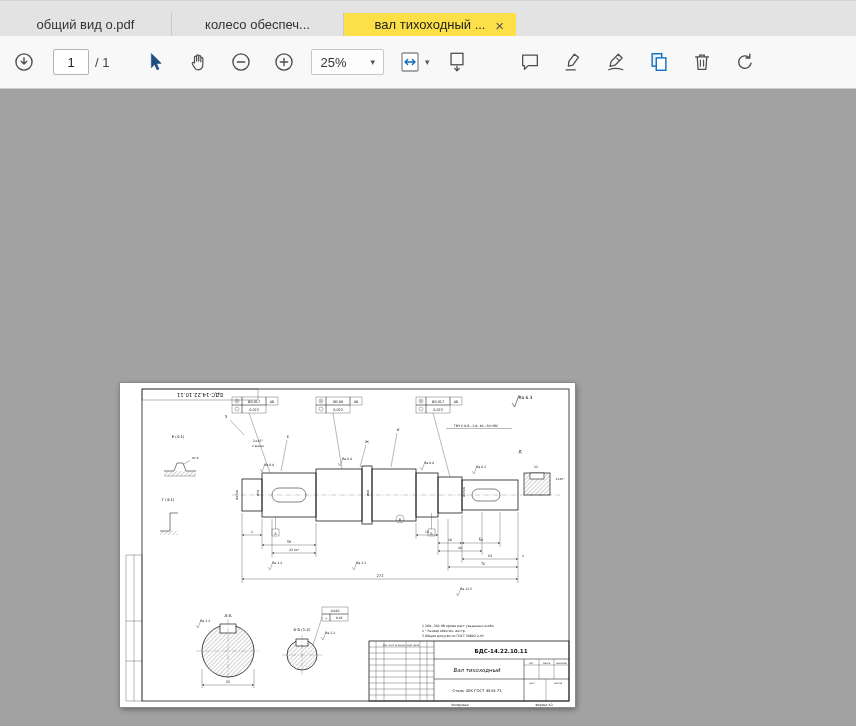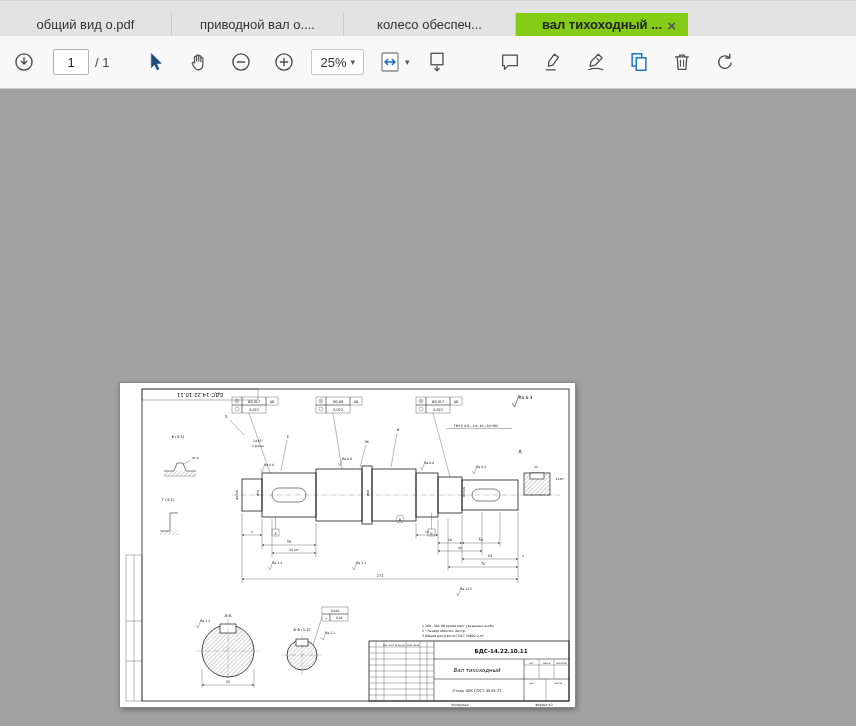--- a/index.html
+++ b/index.html
@@ -3,32 +3,32 @@
 <meta charset="utf-8">
 <style>
   html,body{margin:0;padding:0;background:#8e8e8e;font-family:"Liberation Sans",sans-serif;}
   .app{width:856px;height:726px;overflow:hidden;background:#a2a2a2;position:relative;}
 
   
   .tabbar{height:36px;background:#e3e3e3;display:flex;align-items:stretch;border-top:1px solid #d2d2d2;box-sizing:border-box;}
   .tab{flex:1 1 0;max-width:172px;display:flex;align-items:center;justify-content:center;position:relative;
        font-size:13px;color:#333;border-right:1px solid #c9c9c9;background:#e3e3e3;cursor:default;
        white-space:nowrap;overflow:hidden;padding:0 10px;box-sizing:border-box;margin-top:12px;}
-  .tab.active{background:#84cc16;border-right:none;color:#222;font-weight:bold;}
+  .tab.active{background:#fde047;border-right:none;color:#222;}
   .tab-close{position:absolute;right:9px;top:50%;transform:translateY(-50%);font-size:15px;color:#555;line-height:1;padding:1px 3px;}
 
   
   .toolbar{height:53px;background:#f8f8f8;border-bottom:1px solid #cfcfcf;display:flex;align-items:center;
            padding:0 8px;box-sizing:border-box;}
   .tbtn{width:32px;height:32px;border:none;background:transparent;display:flex;align-items:center;justify-content:center;
         margin-right:11px;padding:0;cursor:pointer;border-radius:3px;}
   .tbtn svg{display:block;}
   .page-input{width:30px;height:22px;border:1px solid #b3b3b3;border-radius:2px;text-align:center;font-size:13px;color:#222;background:#fff;margin:0 6px 0 2px;}
   .page-total{font-size:13px;color:#444;margin-right:30px;}
-  .zoom-drop{display:flex;align-items:center;gap:4px;border:1px solid #c7c7c7;border-radius:2px;background:#fdfdfd;
+  .zoom-drop{display:flex;align-items:center;gap:24px;border:1px solid #c7c7c7;border-radius:2px;background:#fdfdfd;
              height:24px;padding:0 8px;font-size:13px;color:#333;margin-right:14px;cursor:pointer;}
   .caret{font-size:9px;color:#555;}
   .drop-wrap{display:flex;align-items:center;gap:3px;margin-right:11px;cursor:pointer;}
   .grp{margin-left:30px;}
 
   
   .docarea{position:relative;width:856px;height:636px;background:#a2a2a2;overflow:hidden;}
   .page{position:absolute;left:120px;top:294px;width:455px;height:324px;background:#fff;
         box-shadow:0 0 0 1px #8a8a8a,1px 2px 6px rgba(0,0,0,.45);}
 
@@ -40,23 +40,20 @@
   .d-tx{font-family:"DejaVu Sans",sans-serif;fill:#111}
 </style>
 </head>
 <body>
 
 <div class="app">
 
   <div class="tabbar">
     <div class="tab">
       <span>общий вид o.pdf</span>
-    </div>
-    <div class="tab">
-      <span>приводной вал o....</span>
     </div>
     <div class="tab">
       <span>колесо обеспеч...</span>
     </div>
     <div class="tab active">
       <span>вал тихоходный ...</span>
       <span class="tab-close">×</span>
     </div>
   </div>
 

